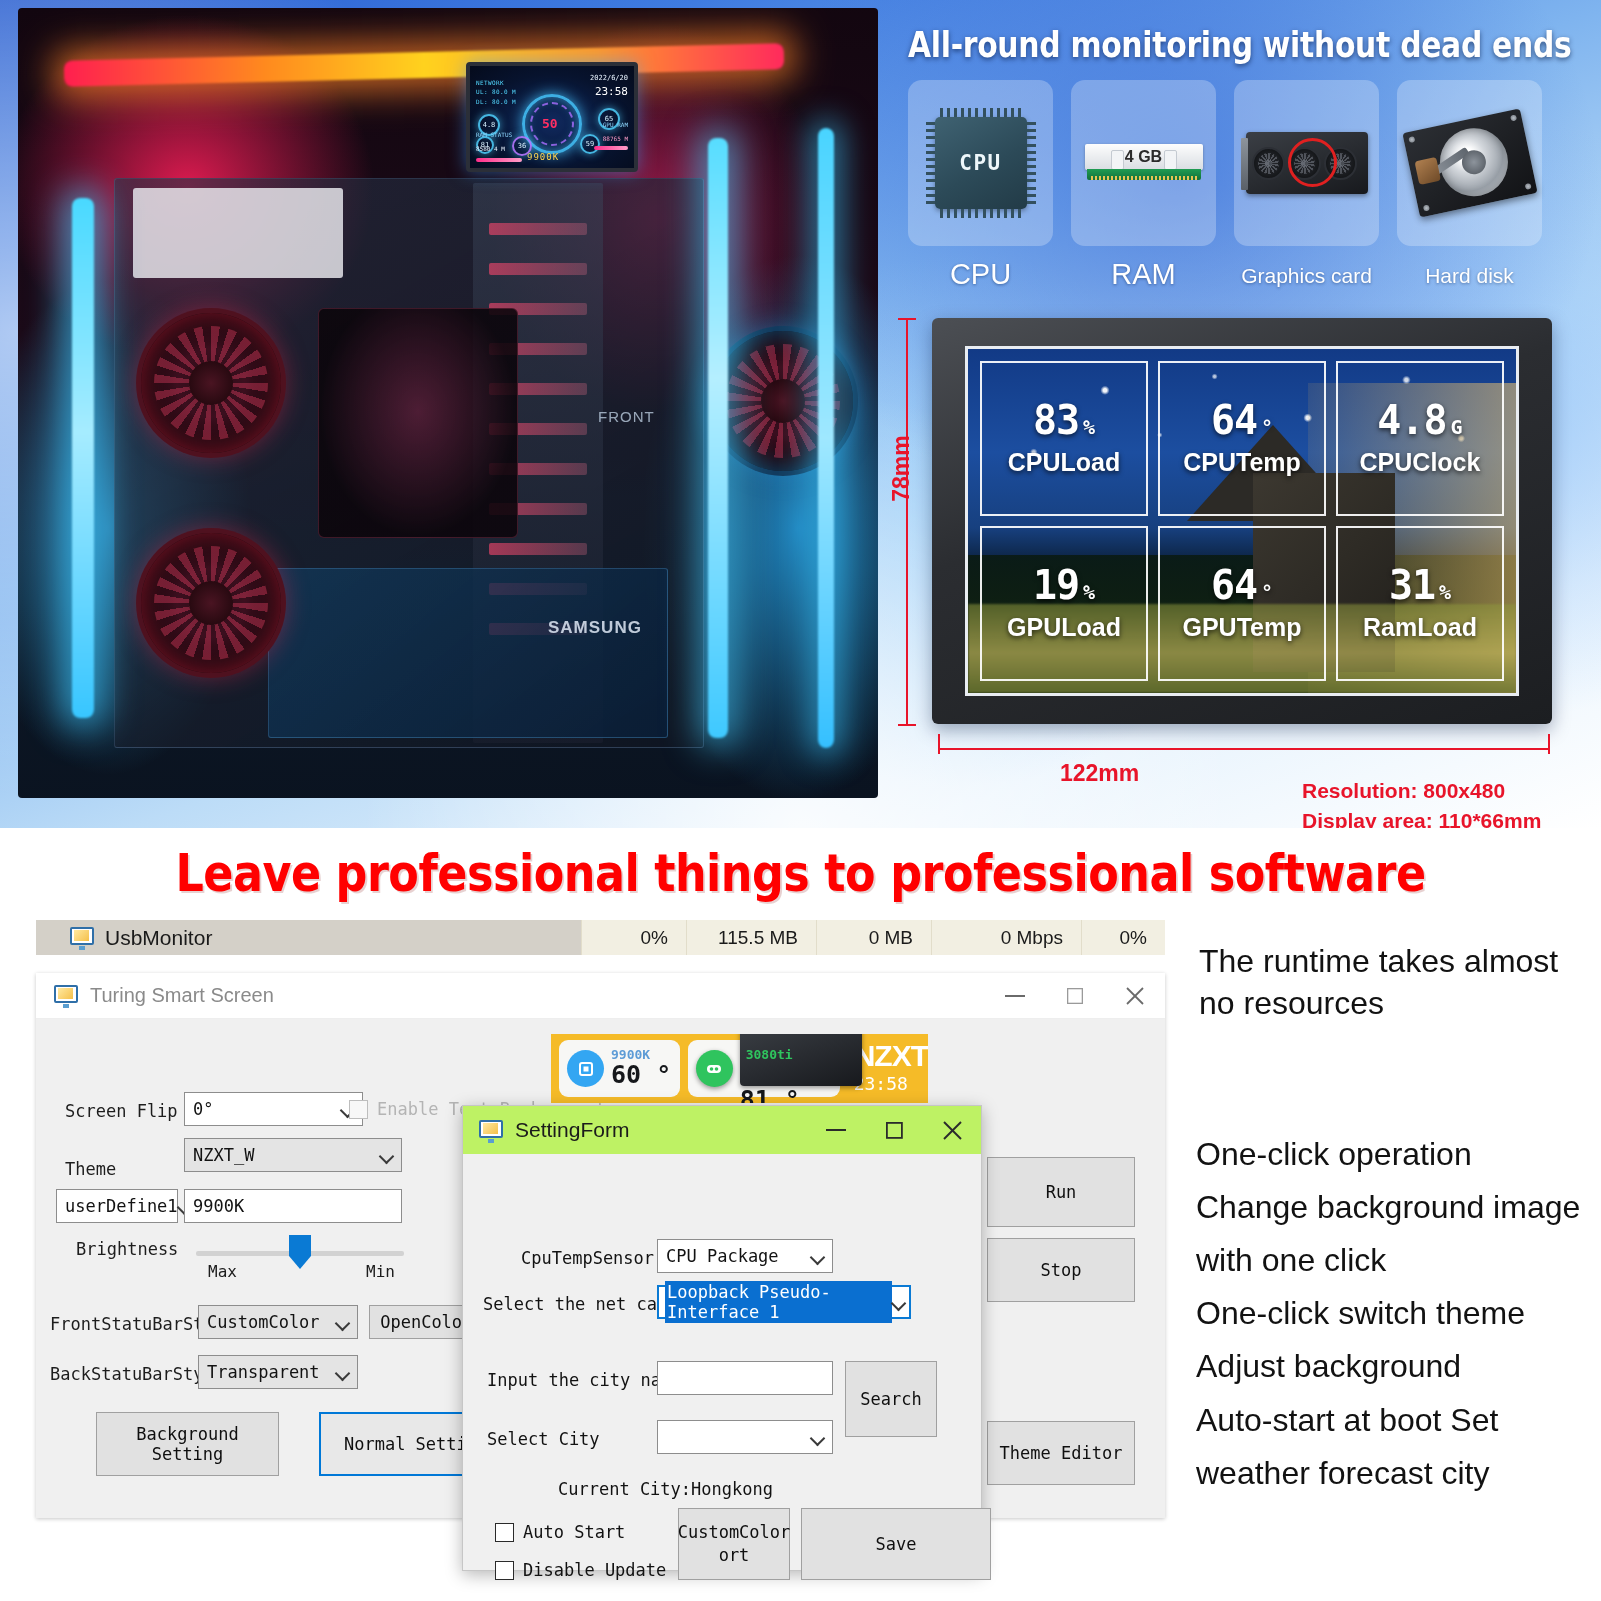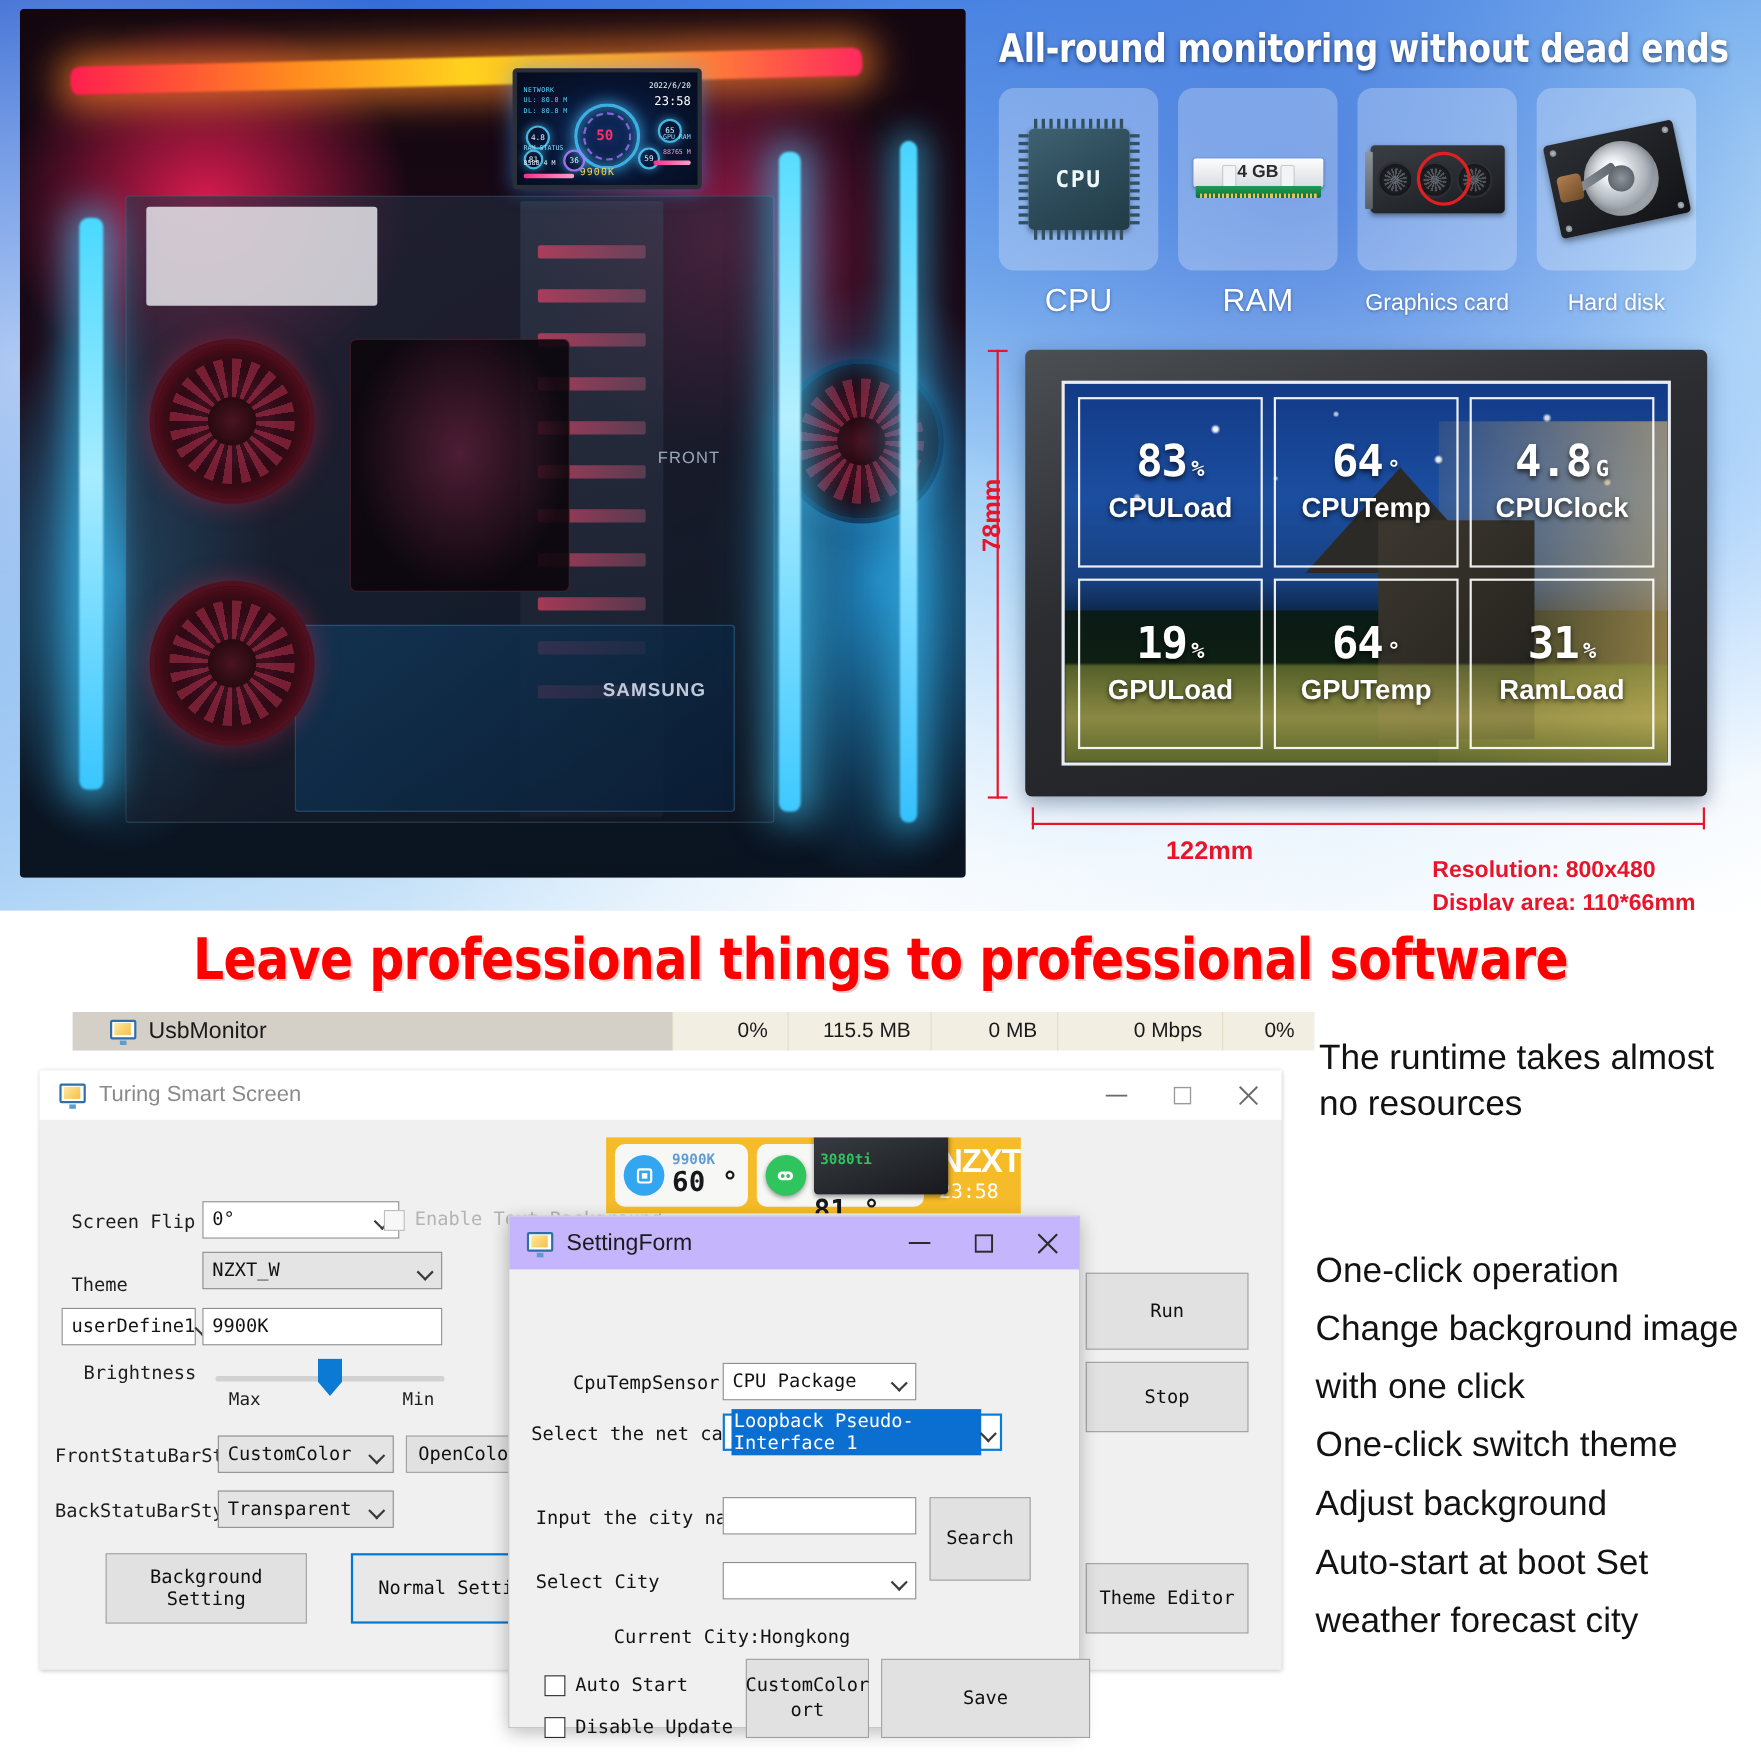--- a/index.html
+++ b/index.html
@@ -308,21 +308,21 @@
   .band-title {
     position:absolute; left:0; top:843px; width:1601px; text-align:center;
     color:#ff0000; font-weight:bold; font-size:52px;
     font-family:"DejaVu Sans Condensed", "Liberation Sans Narrow", "Liberation Sans", sans-serif;
     transform: scaleX(0.95); letter-spacing:-0.5px;
     text-shadow: 2px 2px 0 rgba(120,0,0,.18);
   }
 
   
   .tm-row { position:absolute; left:36px; top:920px; width:1129px; height:35px;
-    display:flex; font-family:"Liberation Sans", sans-serif;margin-left:30px; }
+    display:flex; font-family:"Liberation Sans", sans-serif; }
   .tm-name { width:545px; background:#d4d0c8; display:flex; align-items:center; gap:11px;
     padding-left:34px; font-size:21px; color:#1a1a1a; }
   .tm-cells { flex:1; display:flex; background:#f2efe2; }
   .tm-cell { flex:1; border-left:1px solid #e2ddca; display:flex; align-items:center;
     justify-content:flex-end; padding-right:18px; font-size:19px; color:#1a1a1a; }
   .tm-cell.c1{flex:0 0 105px;} .tm-cell.c2{flex:0 0 130px;}
   .tm-cell.c3{flex:0 0 115px;} .tm-cell.c4{flex:0 0 150px;}
 
   .mon-icon { width:24px; height:21px; position:relative; display:inline-block; }
   .mon-icon .scr{position:absolute; left:0; top:0; width:24px; height:18px;
@@ -383,21 +383,21 @@
   .nzxt-sub.cpu{color:#5e9cd6;} .nzxt-sub.gpu{color:#2fc45e;}
   .nzxt-val { font-size:25px; font-weight:bold; color:#16181b; line-height:1.1;
     font-family:"DejaVu Sans Mono", monospace;}
   .nzxt-brand { margin-left:6px; display:flex; flex-direction:column; }
   .nzxt-brand-name { color:#ffffff; font-size:30px; font-weight:bold; letter-spacing:-1px; line-height:1;}
   .nzxt-brand-time { color:#ffffff; font-size:18px; font-family:"DejaVu Sans Mono", monospace; line-height:1.4;}
 
   
   .dlg { position:absolute; left:462px; top:1105px; width:520px; height:466px;
     background:#f0f0f0; border:1px solid #c6c6c6; box-shadow:0 4px 16px rgba(0,0,0,.28); }
-  .dlg-title { height:48px; background:#c4b5fd; display:flex; align-items:center;
+  .dlg-title { height:48px; background:#bef264; display:flex; align-items:center;
     padding-left:16px; gap:12px; }
   .dlg-title-text { font-size:21px; color:#1b1b1b; }
   .dlg-ctl { margin-left:auto; display:flex; height:48px; }
   .dlg-btn { width:58px; height:48px; display:flex; align-items:center; justify-content:center;
     color:#2b2b2b; }
   .dlg-body { position:relative; height:416px; }
   .dlg-label { position:absolute; font-size:17px; color:#121212;
     font-family:"DejaVu Sans Mono", monospace; }
   .sel-combo { position:absolute; height:34px; border:2px solid #0a7ad4; background:#ffffff;
     display:flex; align-items:center; padding:0 6px; font-size:17px;

